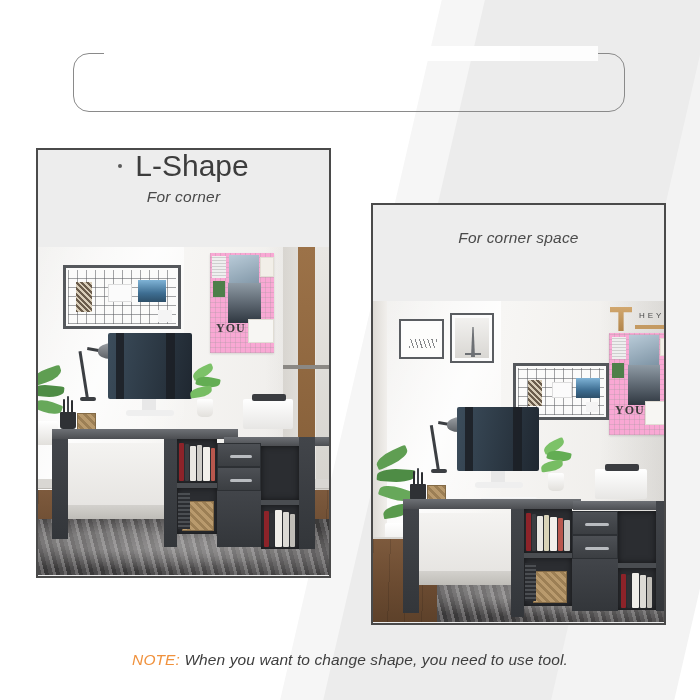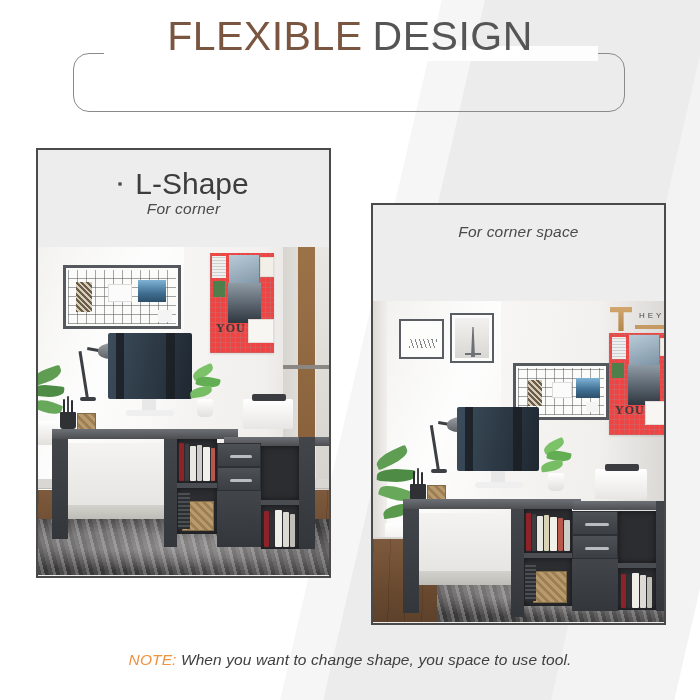--- a/index.html
+++ b/index.html
@@ -27,26 +27,26 @@
     font-size:41px;letter-spacing:0.5px;line-height:1;white-space:nowrap;}
   .title .t1{color:#7a5640;font-weight:400;}
   .title .t2{color:#555555;font-weight:400;margin-left:10px;}
 
   
   .panel{position:absolute;box-sizing:border-box;border:2.5px solid #4a4a4a;background:#ededed;overflow:hidden;}
   .panel-left{left:36px;top:148px;width:295px;height:430px;}
   .panel-right{left:371px;top:203px;width:295px;height:422px;}
 
   .panel-head{position:relative;width:100%;box-sizing:border-box;text-align:center;background:#ededed;}
-  .panel-left .panel-head{height:97px;padding-top:18px;text-align:center;}
+  .panel-left .panel-head{height:97px;text-align:center;}
   .panel-right .panel-head{height:96px;padding-top:18px;}
   .head-title{font-size:30px;color:#3d3d3d;line-height:1.05;font-weight:400;white-space:nowrap;}
   .head-bullet{display:inline-block;width:4px;height:4px;border-radius:50%;background:#5a5a5a;
     vertical-align:middle;margin-right:13px;margin-bottom:5px;}
-  .head-sub{font-size:15.5px;color:#4a4a4a;font-style:italic;letter-spacing:0.2px;}
+  .head-sub{font-size:15.5px;color:#4a4a4a;font-style:italic;margin-top:6px;letter-spacing:0.2px;}
 
   
   .scene{position:relative;width:100%;overflow:hidden;background:#f2f1ef;}
   .panel-left .scene{height:328px;}
   .panel-right .scene{height:321px;}
 
   .wall{position:absolute;left:0;top:0;width:100%;height:100%;
     background:linear-gradient(100deg,#efeeec 0%,#f7f6f4 38%,#eceae7 100%);}
   .wall-light{position:absolute;left:-10%;top:-10%;width:60%;height:125%;
     background:linear-gradient(115deg,rgba(255,255,255,0) 0%,rgba(255,255,255,.85) 45%,rgba(255,255,255,0) 75%);}
@@ -72,21 +72,21 @@
     background:
       repeating-linear-gradient(0deg,rgba(90,92,96,.55) 0 1px,rgba(0,0,0,0) 1px 9px),
       repeating-linear-gradient(90deg,rgba(90,92,96,.55) 0 1px,rgba(0,0,0,0) 1px 9px);}
   .gb-note{position:absolute;z-index:2;}
 
   
   .frame{position:absolute;box-sizing:border-box;background:#fcfcfc;border:2px solid #5a5d61;}
   .frame .art{position:absolute;inset:3px;}
 
   
-  .collage{position:absolute;background:#ef4444;box-shadow:0 1px 2px rgba(0,0,0,.12);}
+  .collage{position:absolute;background:#f9a8d4;box-shadow:0 1px 2px rgba(0,0,0,.12);}
   .collage:after{content:"";position:absolute;inset:0;
     background:repeating-linear-gradient(0deg,rgba(150,150,150,.25) 0 1px,rgba(0,0,0,0) 1px 5px),
                repeating-linear-gradient(90deg,rgba(150,150,150,.25) 0 1px,rgba(0,0,0,0) 1px 5px);}
   .cl-item{position:absolute;z-index:2;}
   .cl-you{position:absolute;z-index:3;font-family:"Liberation Serif",serif;color:#3a3a3a;
     font-weight:700;letter-spacing:1px;}
 
   
   .plant{position:absolute;}
   .leaf{position:absolute;background:#5f9e52;border-radius:60% 10% 60% 10%;}
@@ -128,23 +128,20 @@
 
 <div id="page">
 
   <div class="bg-band band-a"></div>
   <div class="bg-band band-b"></div>
   <div class="bg-band band-c"></div>
 
   <div class="title-frame"></div>
   <div class="title-frame-mask"></div>
   <div class="title-frame-mask right-tint"></div>
-  <div class="title">
-    <span class="t1">FLEXIBLE</span><span class="t2">DESIGN</span>
-  </div>
 
   <div class="panel panel-left">
 
     <div class="panel-head">
       <div class="head-title">
         <span class="head-bullet"></span><span>L-Shape</span>
       </div>
       <div class="head-sub">For corner</div>
     </div>
 
@@ -413,16 +410,16 @@
         <div class="book" style="left:267px;top:274px;width:6px;height:33px;background:#dcdad5;"></div>
         <div class="book" style="left:274px;top:276px;width:5px;height:31px;background:#c0bdb7;"></div>
 
         <div class="wood-panel" style="left:283px;top:200px;width:14px;height:110px;"></div>
       </div>
     </div>
   </div>
 
   <div class="note">
     <span class="lbl">NOTE:</span>
-    <span>When you want to change shape, you space to use tool.</span>
+    <span>When you want to change shape, you need to use tool.</span>
   </div>
 
 </div>
 
 </body></html>

